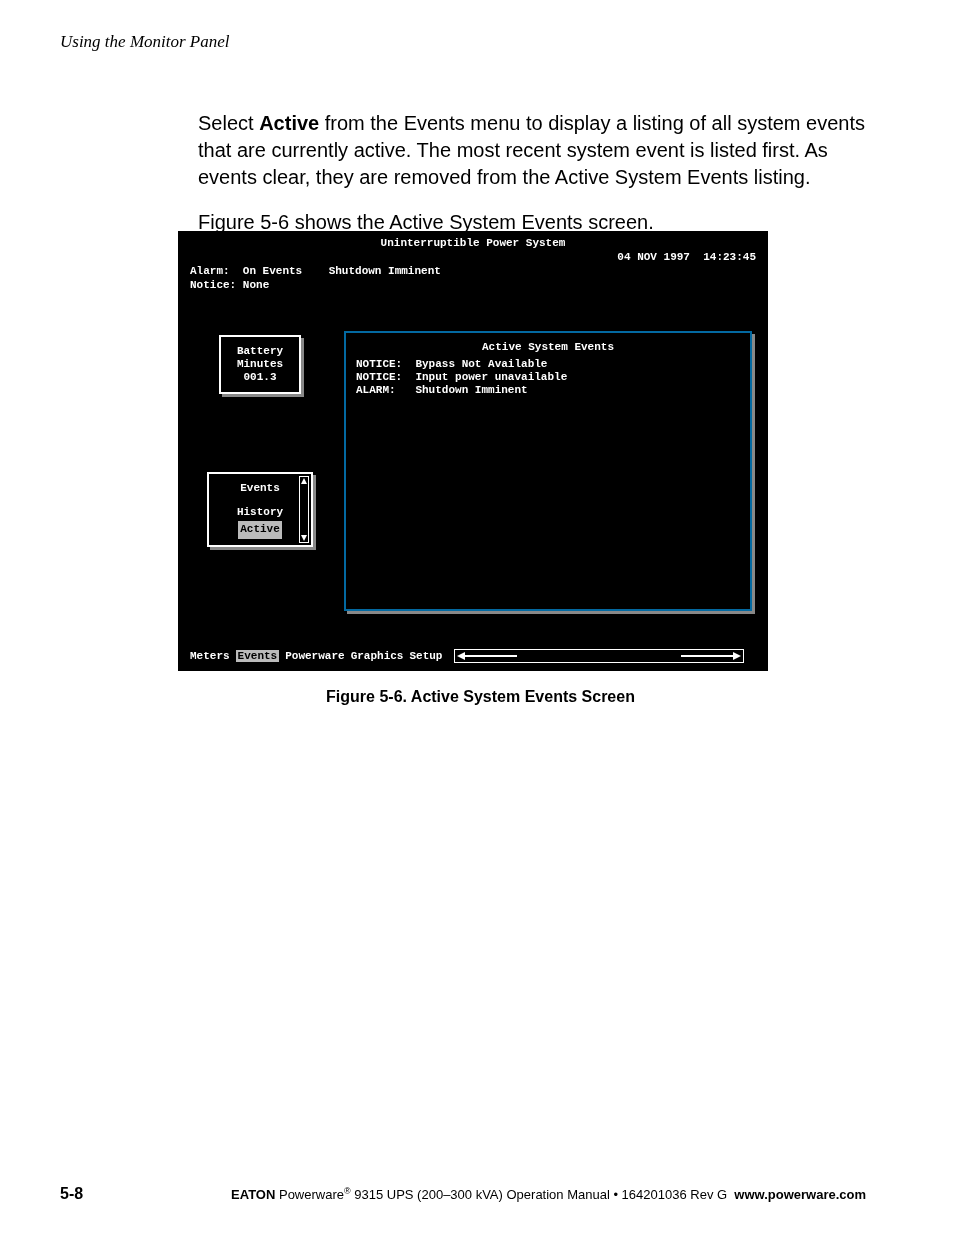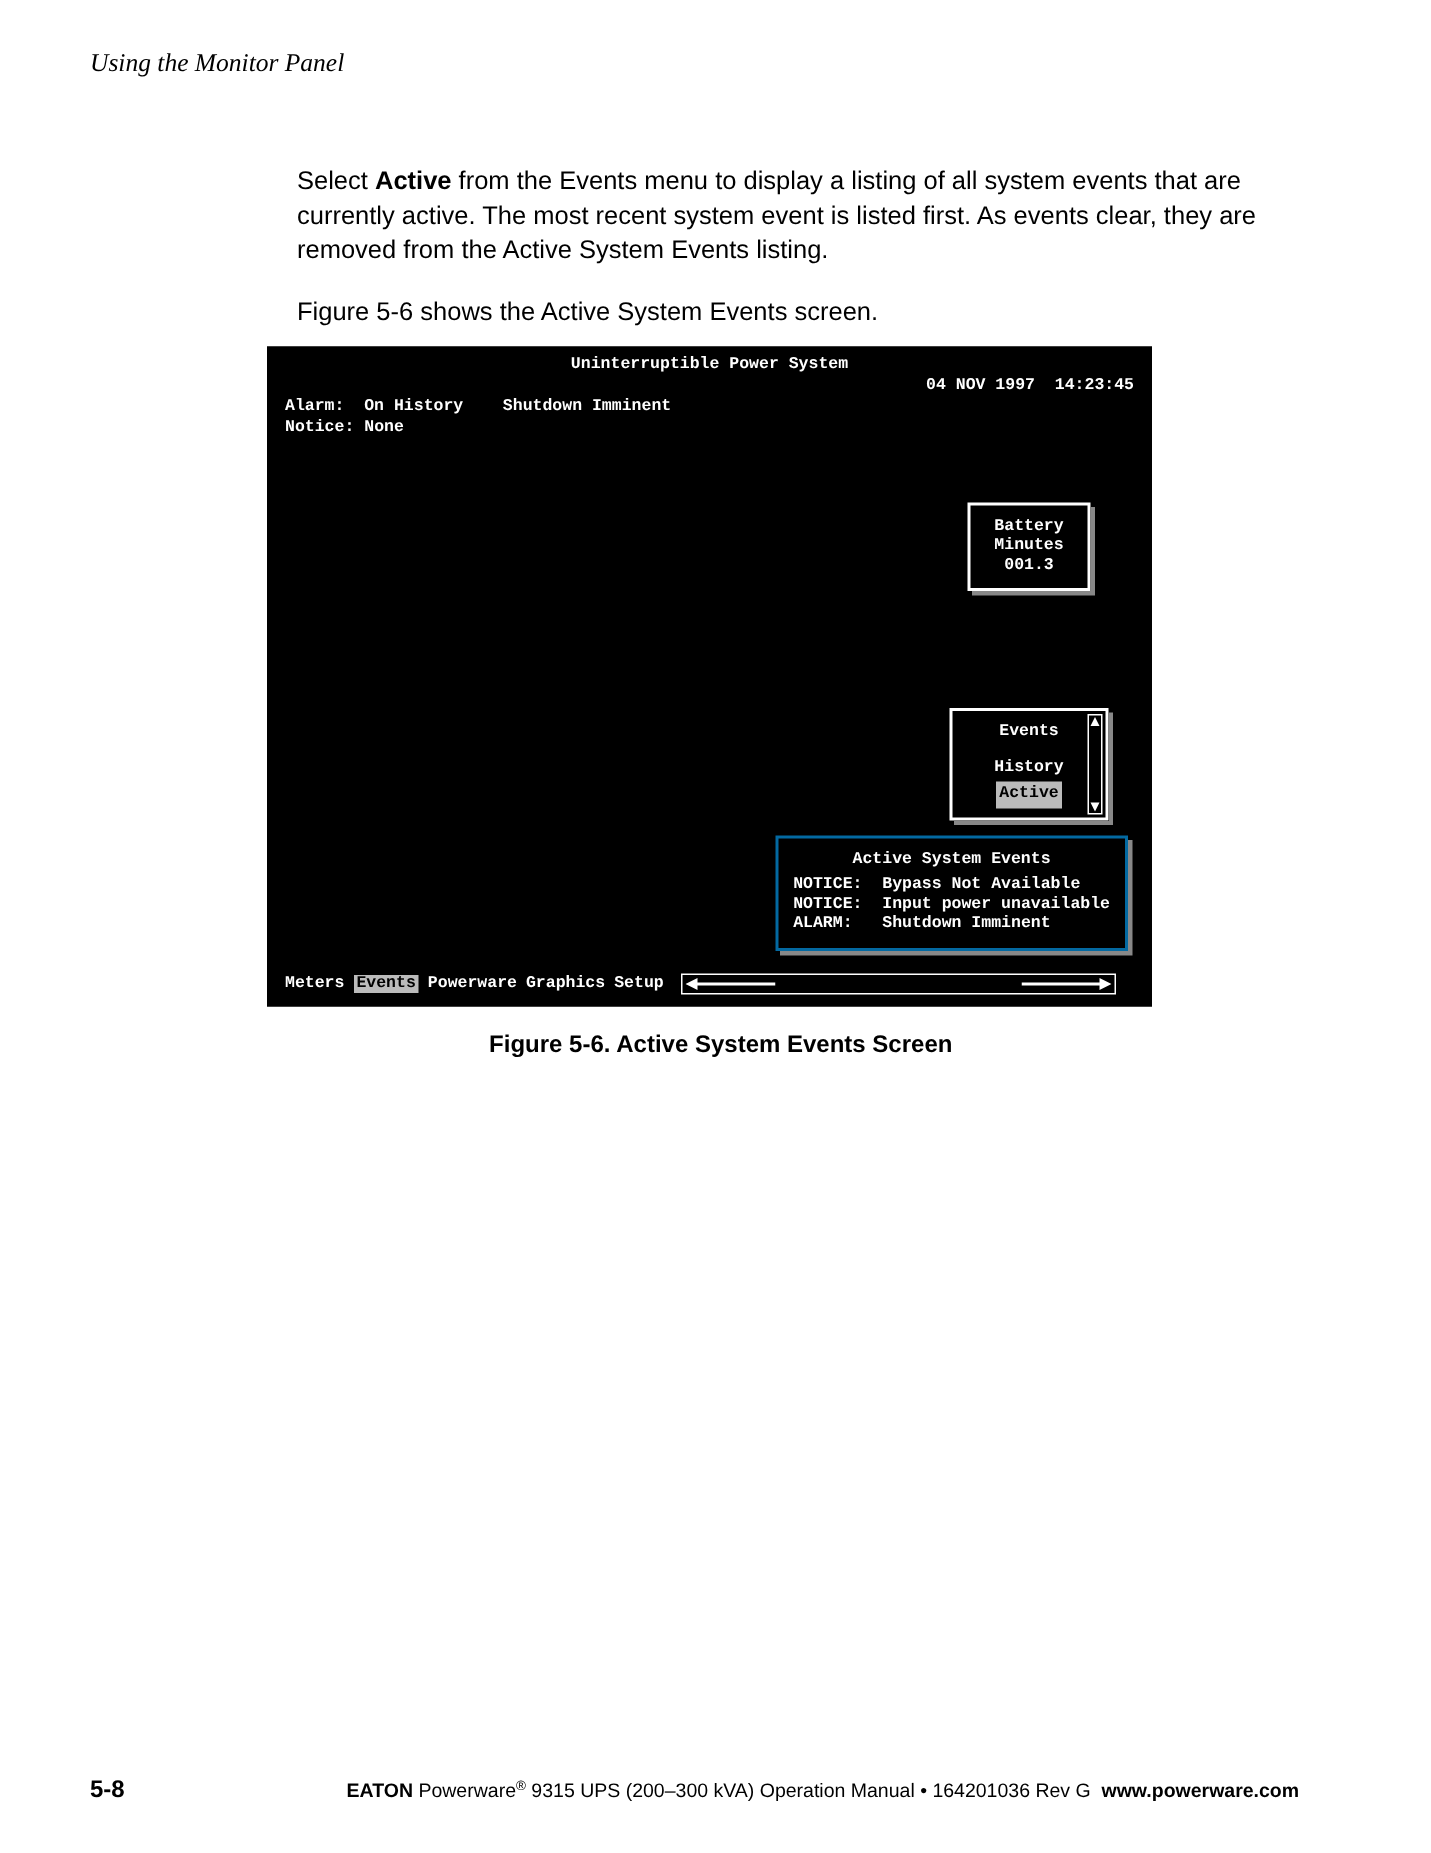--- a/index.html
+++ b/index.html
@@ -18,21 +18,21 @@
     left: 60px;
     font-style: italic;
     font-size: 17px;
   }
   .body-text {
     position: absolute;
     top: 110px;
     left: 198px;
     width: 690px;
     font-family: Arial, Helvetica, sans-serif;
-    font-size: 17px;
+    font-size: 20px;
     line-height: 1.35;
   }
   .body-text .para2 {
     margin-top: 18px;
   }
   .body-text b { font-weight: bold; }
   .screen-wrap {
     position: absolute;
     top: 231px;
     left: 178px;
@@ -54,24 +54,23 @@
   .datetime {
     text-align: right;
     margin-top: 2px;
   }
   .status-lines {
     margin-top: 2px;
     line-height: 1.25;
   }
   .content-row {
     display: flex;
-    flex-direction: column;
+    flex-direction: row;
     margin-top: 28px;
     height: 300px;
-    align-items: flex-end;
   }
   .left-col {
     width: 140px;
     display: flex;
     flex-direction: column;
     align-items: center;
     padding-top: 14px;
   }
   .battery-box {
     border: 2px solid #fff;
@@ -183,21 +182,21 @@
   <div class="para2">Figure 5-6 shows the Active System Events screen.</div>
 </div>
 
 <div class="screen-wrap">
   <div class="screen-title">Uninterruptible Power System</div>
   <div class="datetime">
     <span>04 NOV 1997</span>&nbsp;&nbsp;<span>14:23:45</span>
   </div>
   <div class="status-lines">
     <div>
-      <span>Alarm:</span>&nbsp;&nbsp;<span>On History</span>&nbsp;&nbsp;&nbsp;&nbsp;<span>Shutdown Imminent</span>
+      <span>Alarm:</span>&nbsp;&nbsp;<span>On Events</span>&nbsp;&nbsp;&nbsp;&nbsp;<span>Shutdown Imminent</span>
     </div>
     <div>
       <span>Notice:</span>&nbsp;<span>None</span>
     </div>
   </div>
 
   <div class="content-row">
     <div class="left-col">
       <div class="battery-box">
         <div>Battery</div>

